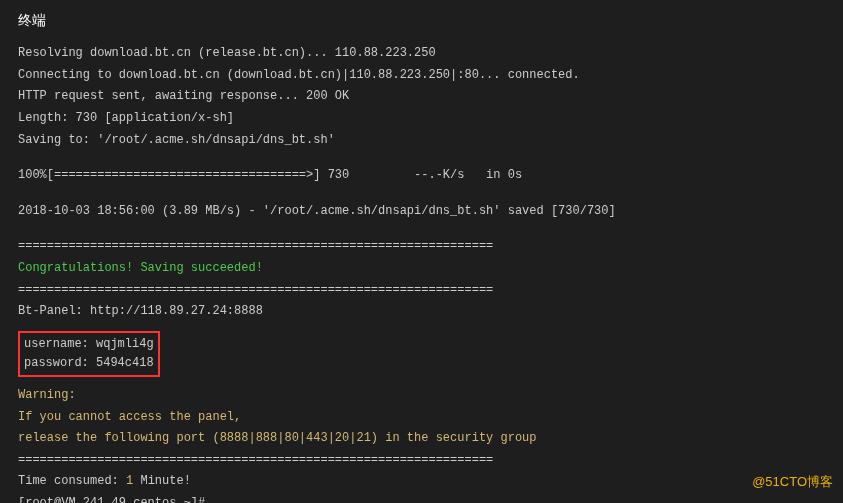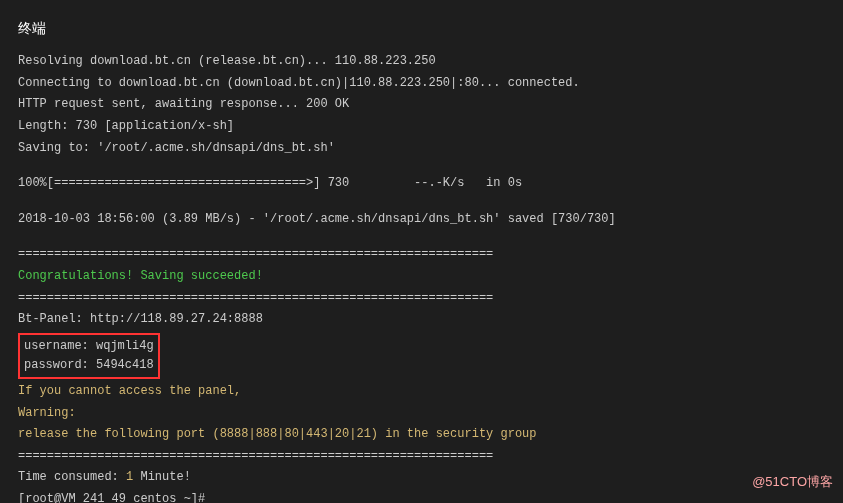--- a/index.html
+++ b/index.html
@@ -15,49 +15,49 @@
       line-height: 1.8;
       width: 843px;
       height: 503px;
       overflow: hidden;
       position: relative;
     }
     .terminal-title {
       color: #ffffff;
       font-family: 'Microsoft YaHei', sans-serif;
       font-size: 14px;
-      padding: 16px 18px 4px;
+      padding: 8px 18px 4px;
       font-weight: normal;
     }
     .terminal-content {
       padding: 6px 18px;
     }
     .line {
       white-space: pre;
     }
     .green {
       color: #4ec94e;
     }
     .yellow {
       color: #d4b873;
     }
     .red-box {
       border: 2px solid #ff3333;
       display: inline-block;
       padding: 2px 4px;
-      margin: 2px 0;
+      margin: 8px 0;
     }
     .red-box .line {
       line-height: 1.6;
     }
     .watermark {
       position: absolute;
       right: 10px;
       bottom: 10px;
-      color: #fca5a5;
+      color: #eab308;
       font-family: 'Microsoft YaHei', sans-serif;
       font-size: 13px;
       margin-left: 36px;
     }
     .spacer {
       height: 14px;
     }
   </style>
 </head>
 <body>
@@ -76,21 +76,21 @@
   <div class="line">2018-10-03 18:56:00 (3.89 MB/s) - '/root/.acme.sh/dnsapi/dns_bt.sh' saved [730/730]</div>
   <div class="spacer"></div>
   <div class="line">==================================================================</div>
   <div class="line green">Congratulations! Saving succeeded!</div>
   <div class="line">==================================================================</div>
   <div class="line">Bt-Panel: http://118.89.27.24:8888</div>
   <div class="red-box">
     <div class="line">username: wqjmli4g</div>
     <div class="line">password: 5494c418</div>
   </div>
+  <div class="line yellow">Warning:</div>
   <div class="line yellow">If you cannot access the panel,</div>
-  <div class="line yellow">Warning:</div>
   <div class="line yellow">release the following port (8888|888|80|443|20|21) in the security group</div>
   <div class="line">==================================================================</div>
   <div class="line"><span>Time consumed: </span><span class="yellow">1</span><span> Minute!</span></div>
   <div class="line">[root@VM_241_49_centos ~]#</div>
 </div>
 
 <div class="watermark">@51CTO博客</div>
 
 </body></html>

